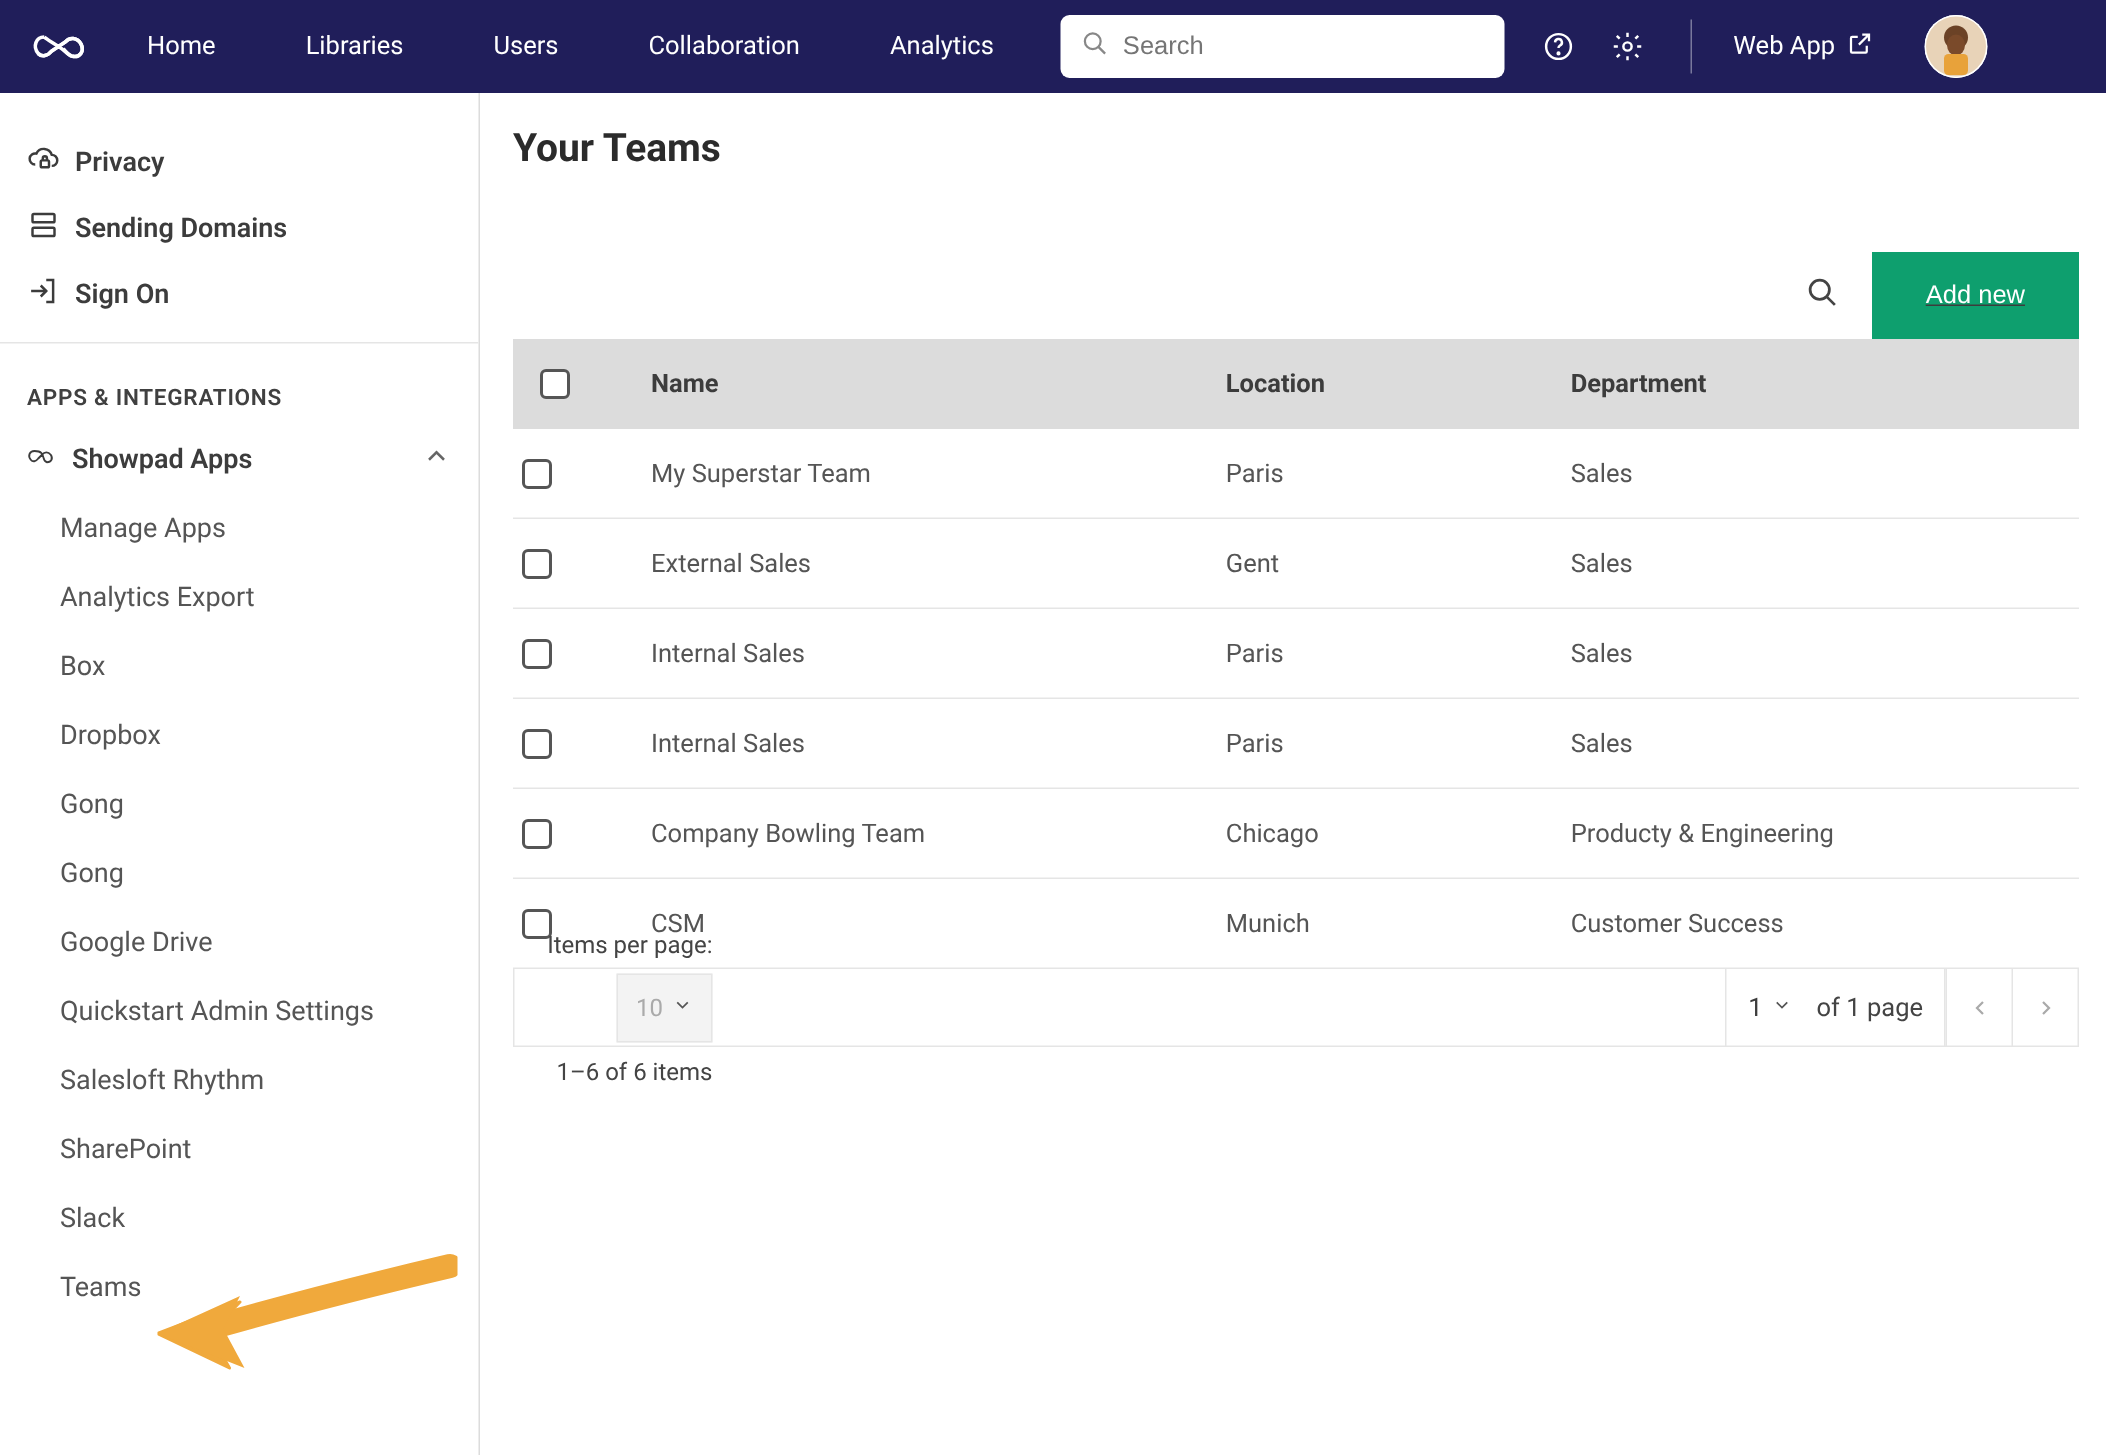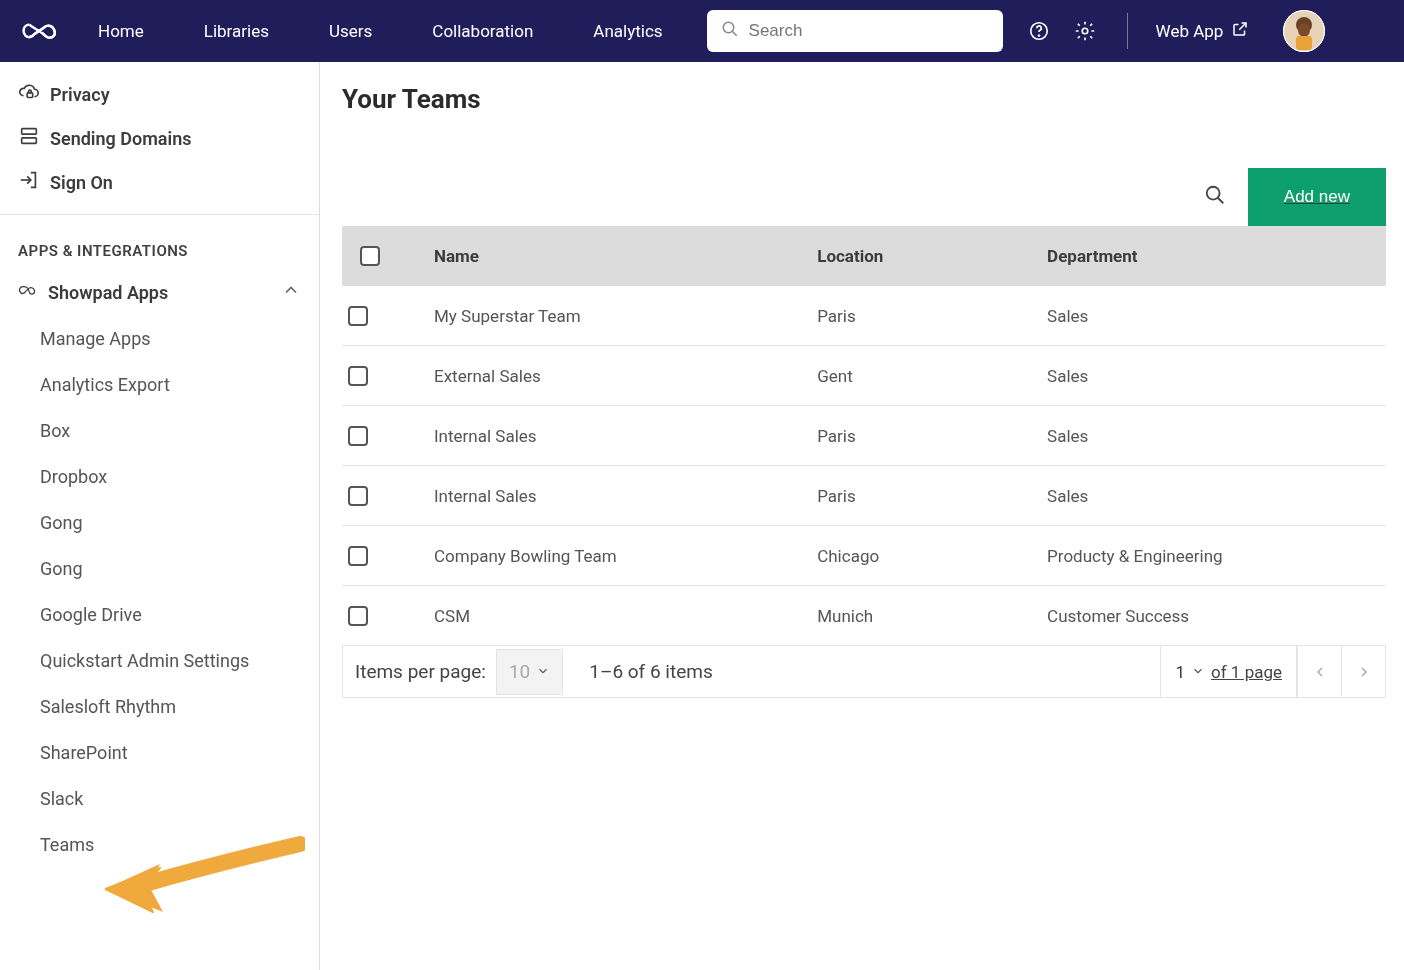--- a/index.html
+++ b/index.html
@@ -77,21 +77,21 @@
       margin-left:16px;
       display:flex; align-items:center; justify-content:center;
     }
     .avatar svg{ width:42px; height:42px;}
     
     .page { display:flex; height:calc(100% - 62px); }
     
     .sidebar {
       width:320px;
       border-right:1px solid #dcdcdc;
-      padding-top:10px;
+      padding-top:24px;
       overflow:hidden;
     }
     .side-item {
       display:flex; align-items:center;
       gap:10px; height:44px;
       padding:0 18px;
       font-size:18px;
       font-weight:600;
       color:#3c3c3c;
       cursor:pointer;
@@ -190,21 +190,21 @@
       color:#555;
     }
     .td { padding:0 6px; }
     
     .pager {
       display:flex; align-items:center; justify-content:space-between;
       height:52px;
       border:1px solid #e5e5e5;
       border-top:none;
     }
-    .pager-left { display:flex; align-items:center; gap:10px; padding-left:12px; font-size:19px; color:#444;}
+    .pager-left { display:flex; align-items:flex-end; gap:10px; padding-left:12px; font-size:16px; color:#444;flex-direction:column;}
     .perpage-sel {
       display:flex; align-items:center; gap:6px;
       background:#f3f3f3;
       border:1px solid #e5e5e5;
       height:46px;
       padding:0 12px;
       color:#aaa;
     }
     .perpage-sel svg{width:14px;height:14px;stroke:#555;fill:none;stroke-width:2;}
     .pager-right { display:flex; align-items:center; font-size:17px;}
@@ -431,21 +431,21 @@
                 </svg></span>
           </div>
           <span style="margin-left:16px;">1–6 of 6 items</span>
         </div>
         <div class="pager-right">
           <div class="page-in">
             <span>1</span>
             <span><svg viewBox="0 0 24 24">
                   <path d="M6 9l6 6 6-6"></path>
                 </svg></span>
-            <span style="color:#444;text-decoration:underline;">of 1 page</span>
+            <span style="margin-left:10px;color:#444;">of 1 page</span>
           </div>
           <div class="pgbtn">
             <svg viewBox="0 0 10 10">
                 <path d="M7 1 L3 5 L7 9" fill="none" stroke="#aaa" stroke-width="1.5"></path>
               </svg>
           </div>
           <div class="pgbtn">
             <svg viewBox="0 0 10 10">
                 <path d="M3 1 L7 5 L3 9" fill="none" stroke="#aaa" stroke-width="1.5"></path>
               </svg>

